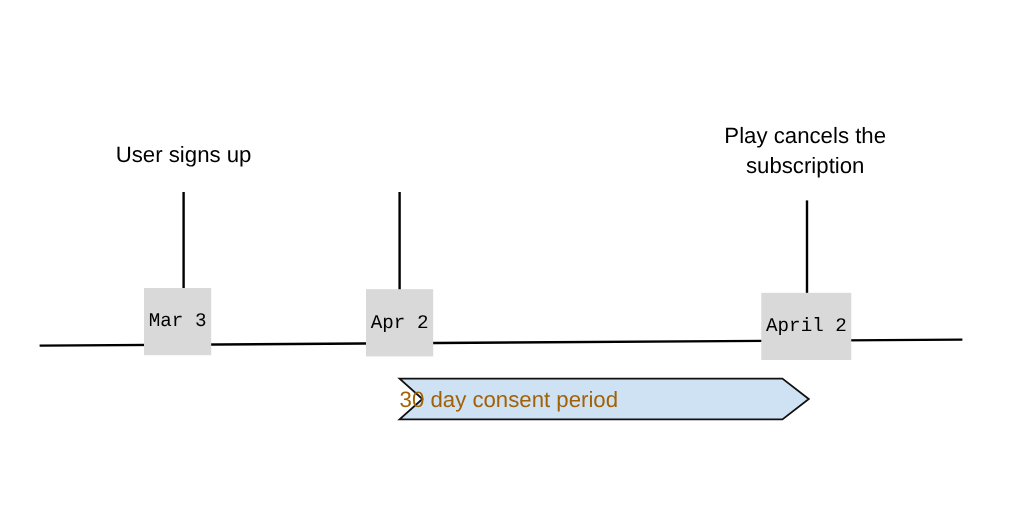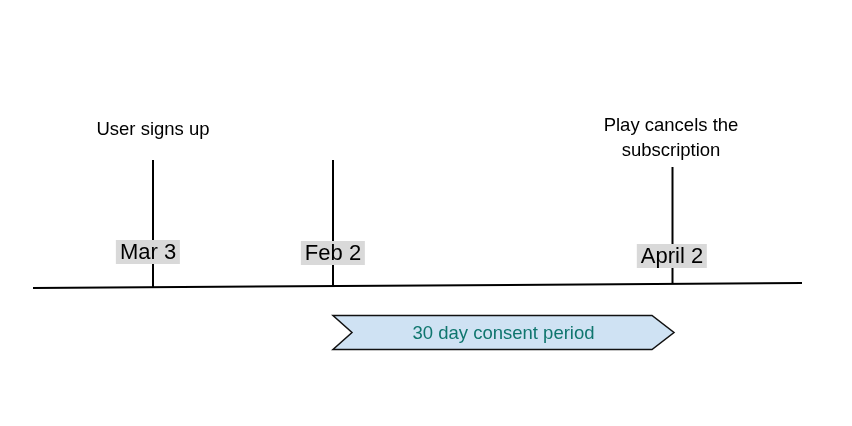--- a/index.html
+++ b/index.html
@@ -27,56 +27,56 @@
     text-align: center;
     font-size: 18.5px;
     line-height: 25px;
     white-space: pre-line;
     color: #000000;
   }
   .date-chip {
     position: absolute;
     transform: translateX(-50%);
     background: #d9d9d9;
-    font-size: 22px;
+    font-size: 16px;
     line-height: 24px;
-    padding: 0 4px;
+    padding: 16px 4px;
     white-space: nowrap;
     color: #000000;
+    font-family: Liberation Mono, monospace;
   }
   .banner-label {
     position: absolute;
     left: 333px;
     top: 320px;
     width: 341px;
-    text-align: center;
     font-size: 18.5px;
     line-height: 25px;
-    color: #0f766e;
+    color: #a16207;
   }
 </style>
 </head>
 <body>
 
 <div class="canvas">
 
   <svg width="852" height="426" viewBox="0 0 852 426">
 
     <line x1="33" y1="288" x2="802" y2="283" stroke-width="2" stroke="#000000"></line>
 
     <line x1="153" y1="160" x2="153" y2="287" stroke-width="2" stroke="#000000"></line>
     <line x1="333" y1="160" x2="333" y2="286" stroke-width="2" stroke="#000000"></line>
     <line x1="672.5" y1="167" x2="672.5" y2="284" stroke-width="2" stroke="#000000"></line>
 
     <polygon points="333,315.5 652,315.5 674,332.5 652,349.5 333,349.5 352,332.5" stroke-width="1.5" stroke="#111111" fill="#cfe2f3"></polygon>
   </svg>
 
   <div class="event-title" style="left:33px;  top:116px;">User signs up</div>
-  <div class="event-title" style="left:551px; top:100px;margin-top:12px;">Play cancels the
+  <div class="event-title" style="left:551px; top:100px;">Play cancels the
 subscription</div>
 
   <div class="date-chip" style="left:148px; top:240px;">Mar 3</div>
-  <div class="date-chip" style="left:333px; top:241px;">Feb 2</div>
+  <div class="date-chip" style="left:333px; top:241px;">Apr 2</div>
   <div class="date-chip" style="left:672px; top:244px;">April 2</div>
 
   <div class="banner-label">30 day consent period</div>
 
 </div>
 
 </body></html>

